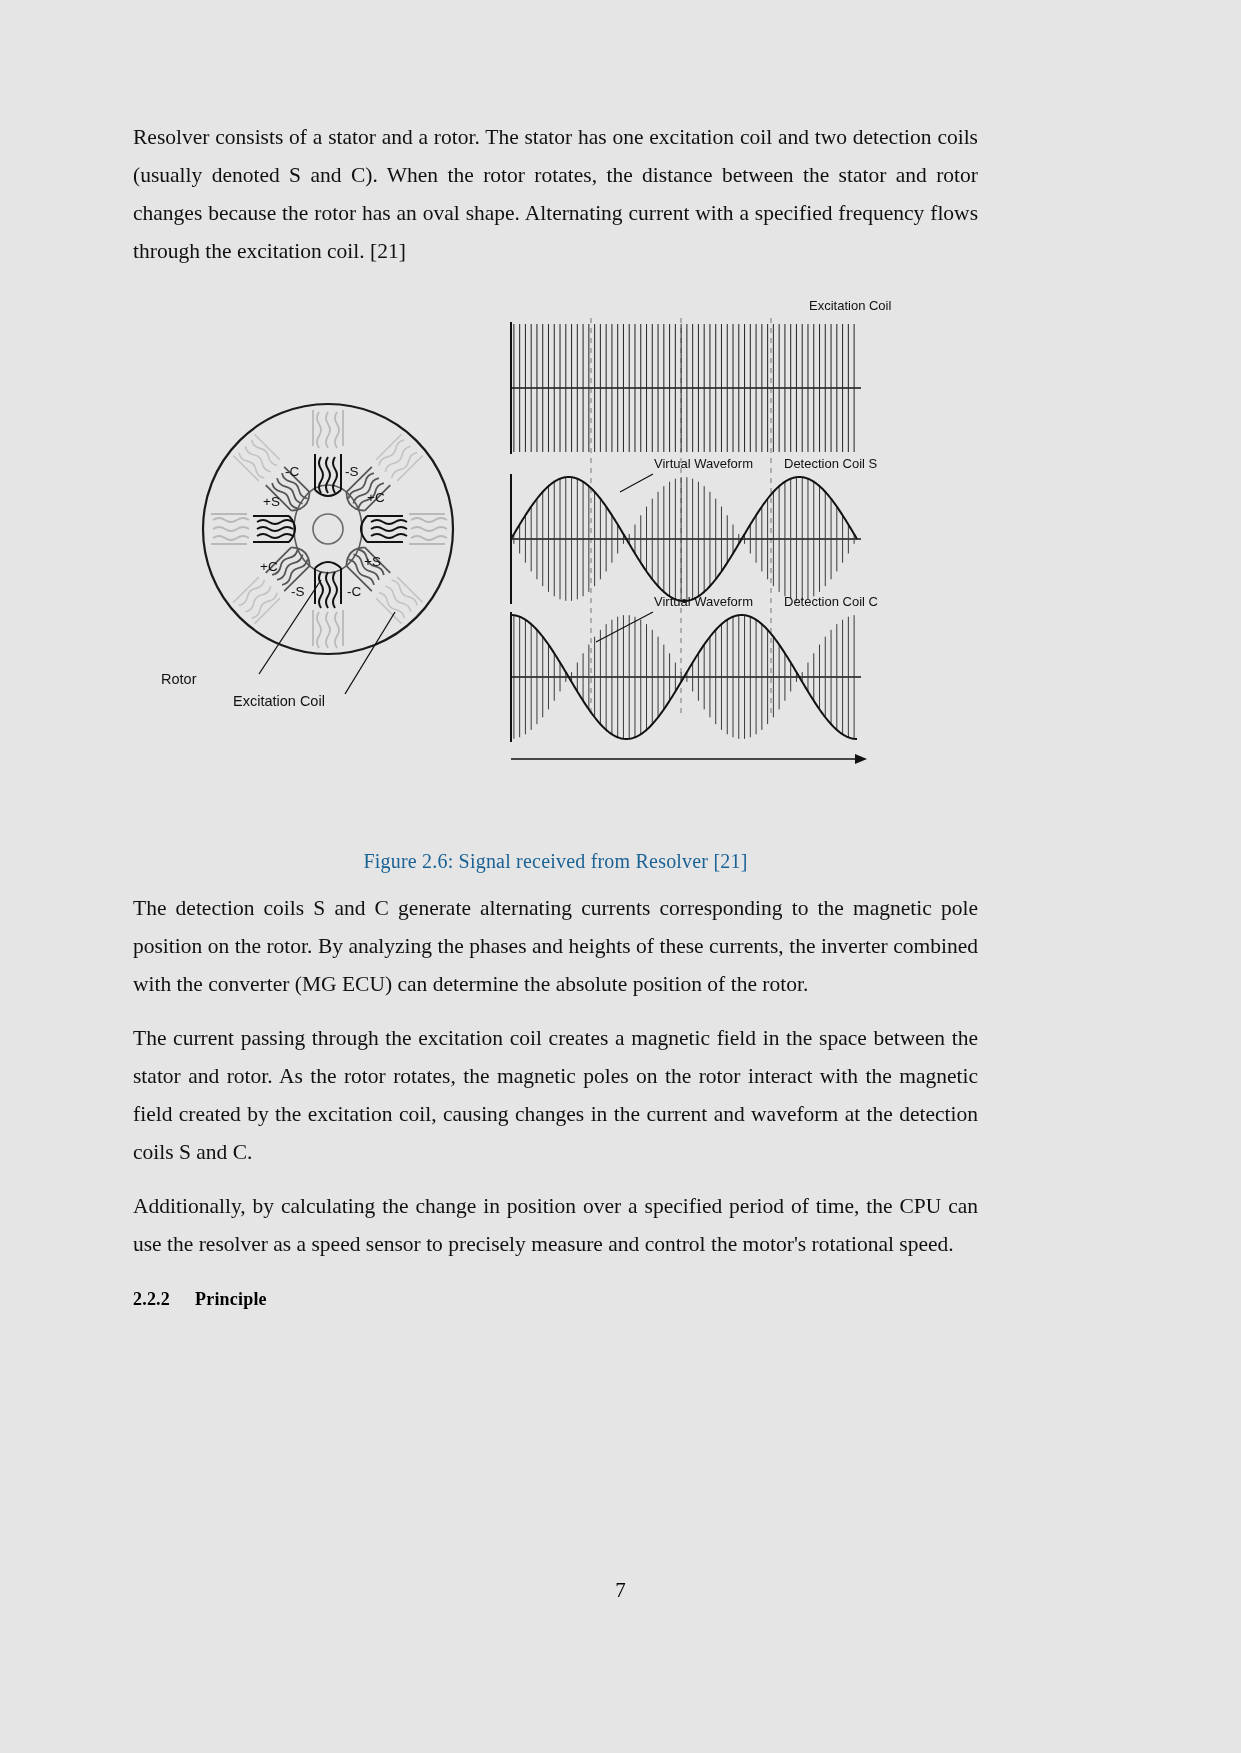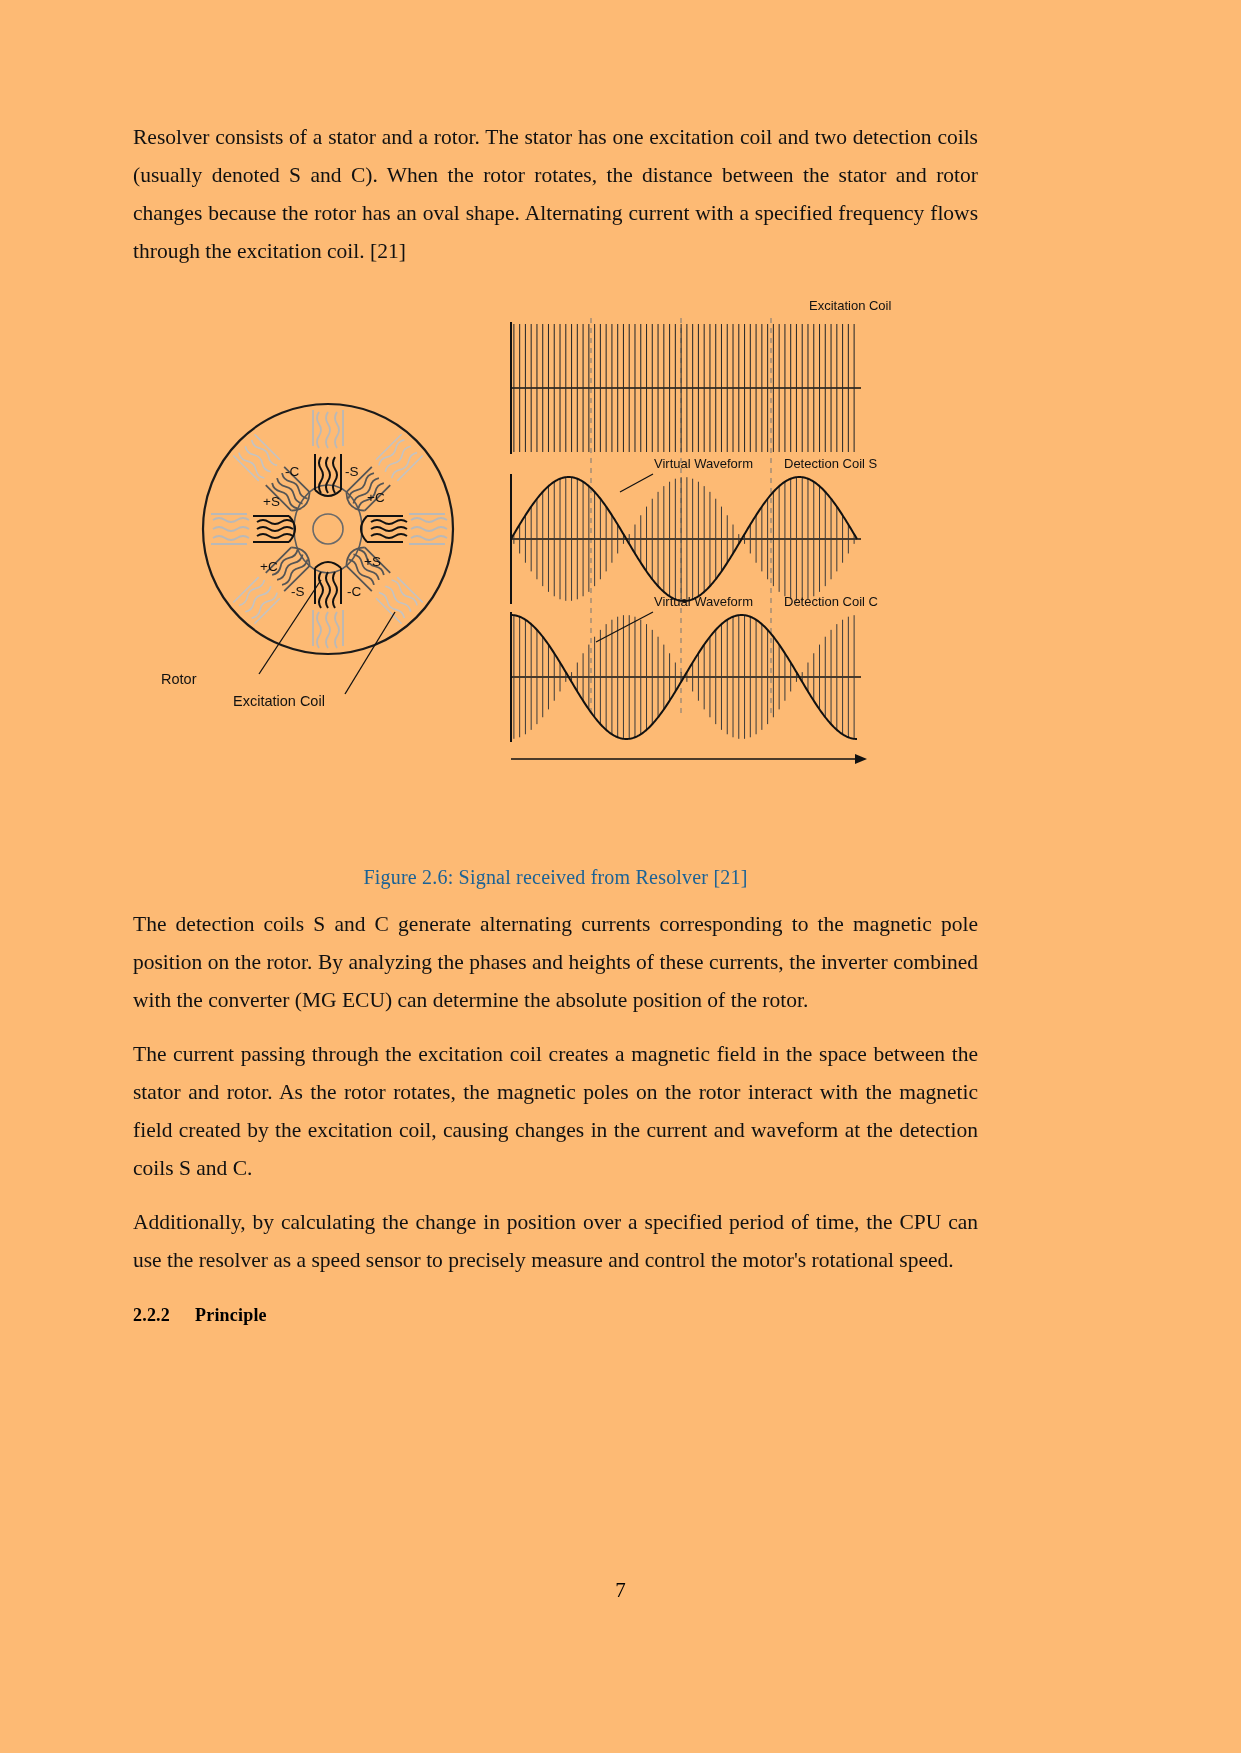--- a/index.html
+++ b/index.html
@@ -4,21 +4,21 @@
 <style>
   html, body {
     margin: 0;
     padding: 0;
     background: #ffffff;
   }
   .page {
     position: relative;
     width: 1241px;
     height: 1753px;
-    background: #fdba74;
+    background: #e5e5e5;
     margin: 0 auto;
     overflow: hidden;
     font-family: "Liberation Serif", "DejaVu Serif", serif;
     color: #000000;
   }
   .content {
     position: absolute;
     left: 133px;
     top: 118px;
     width: 845px;
@@ -36,21 +36,21 @@
     font-size: 18px;
     font-weight: bold;
     margin: 26px 0 16px 0;
     letter-spacing: 0.2px;
   }
   h3.section .num { display: inline-block; min-width: 62px; }
   .caption {
     text-align: center;
     font-size: 20px;
     color: #1a6296;
-    margin: 24px 0 16px 0;
+    margin: 8px 0 16px 0;
     letter-spacing: 0.2px;
   }
   .pageno {
     position: absolute;
     left: 0;
     right: 0;
     top: 1578px;
     text-align: center;
     font-size: 21px;
   }

